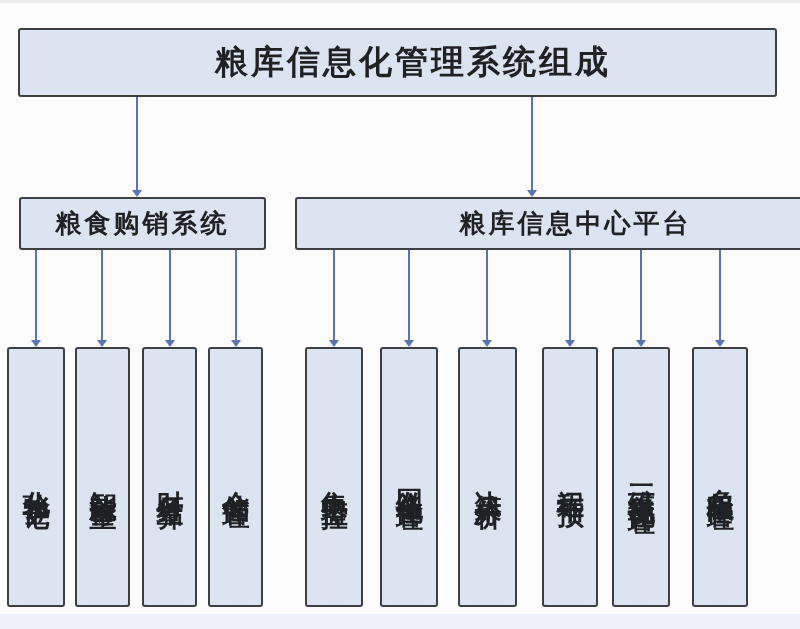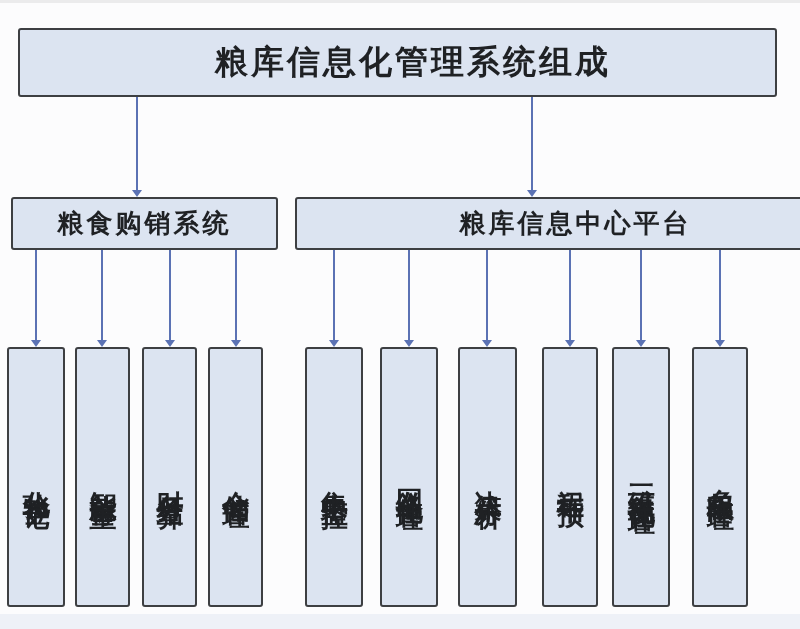--- a/index.html
+++ b/index.html
@@ -38,21 +38,21 @@
     color:var(--text);
   }
   .title-box{
     left:18px;top:28px;width:759px;height:69px;
     font-size:33px;font-weight:bold;letter-spacing:3px;padding-left:31px;
   }
   .l2-box{
     height:53px;top:197px;
     font-size:26px;font-weight:bold;letter-spacing:3px;
   }
-  .l2-left{left:11px;width:267px;}
+  .l2-left{left:19px;width:247px;}
   .l2-right{left:295px;width:561px;}
   .vbox{
     top:347px;height:260px;
     writing-mode:vertical-rl;
     text-orientation:upright;
     font-size:27px;font-weight:bold;
     letter-spacing:4px;
     line-height:1;
   }
   .connector{

